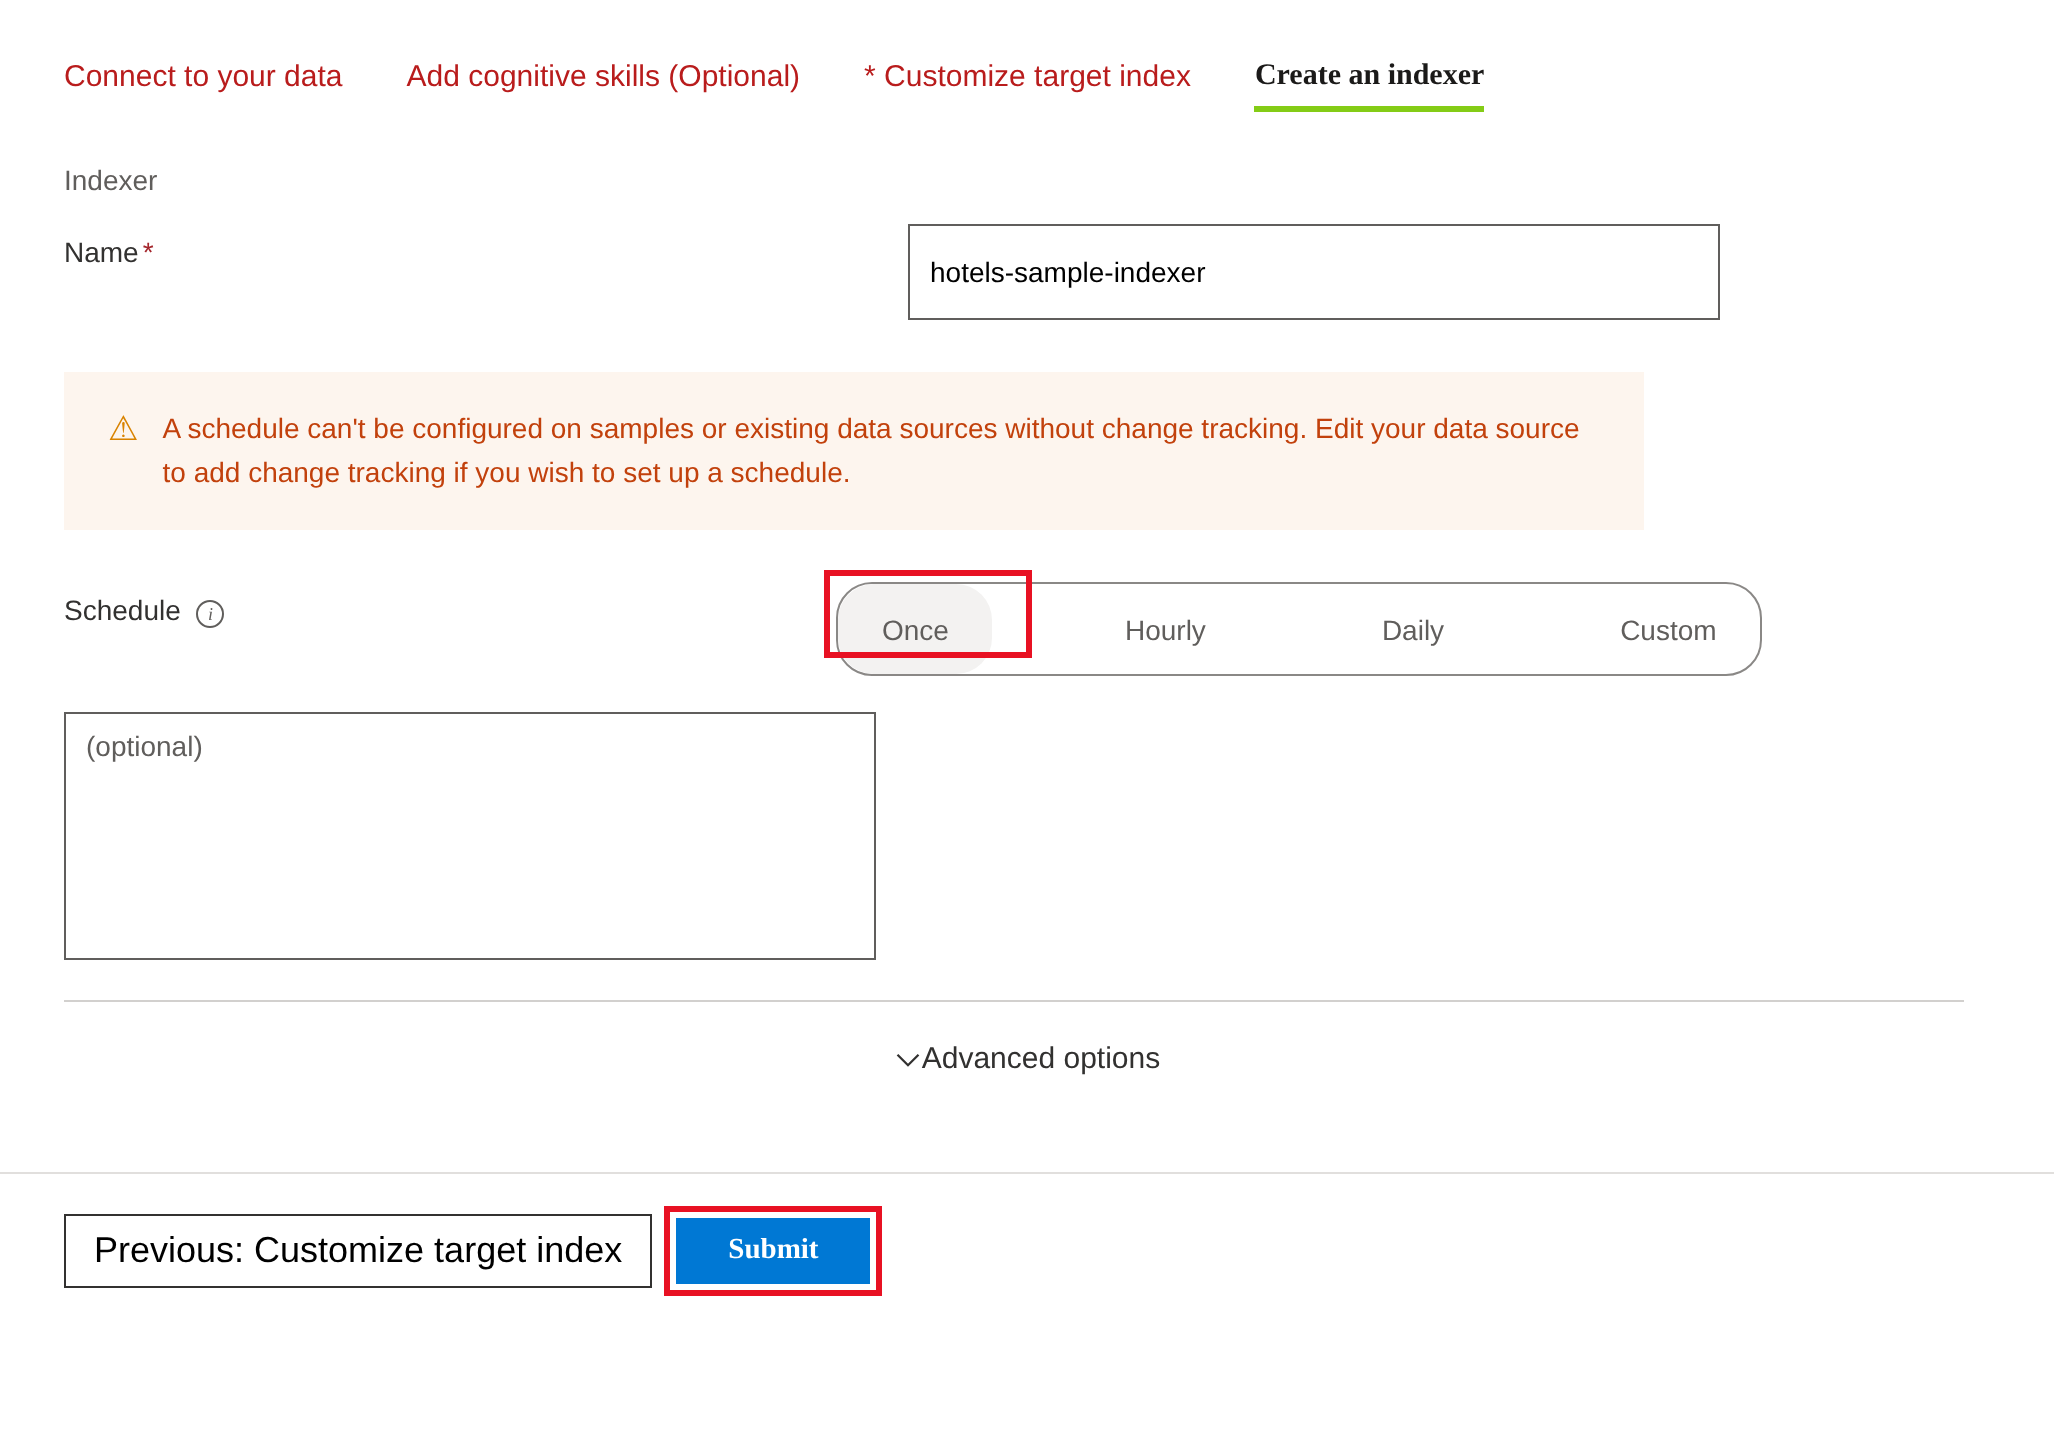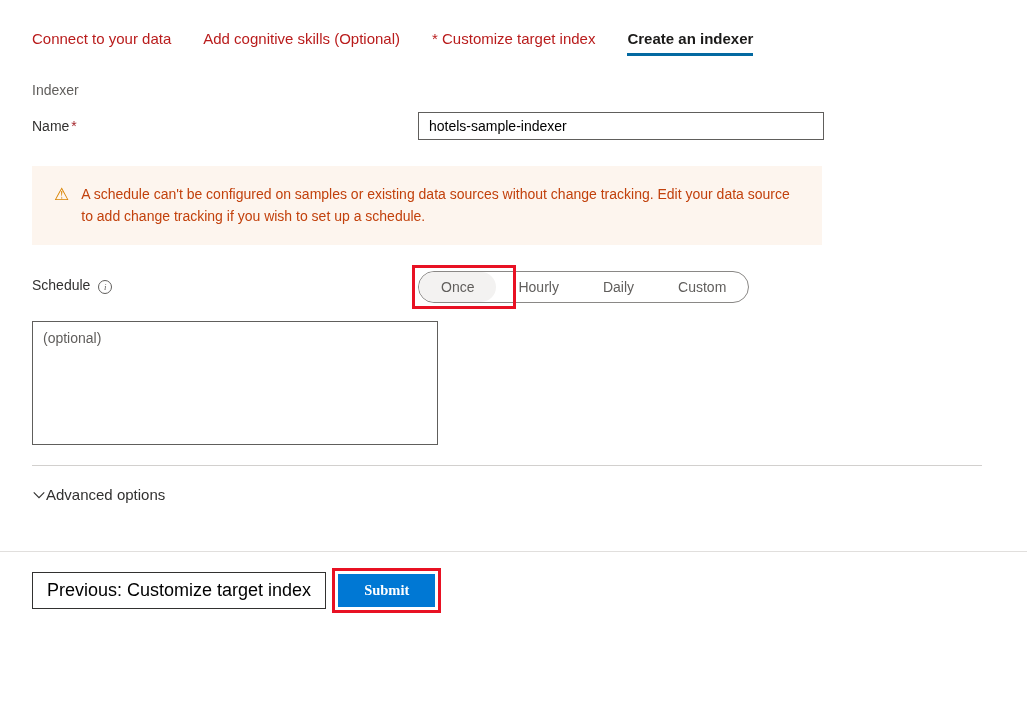--- a/index.html
+++ b/index.html
@@ -18,21 +18,22 @@
     }
     .tab {
       color: #b91c1c;
       font-size: 15px;
       padding-bottom: 6px;
       cursor: pointer;
     }
     .tab.active {
       color: #1b1a19;
       font-weight: 600;
-      border-bottom: 3px solid #0369a1;
+      border-bottom: 3px solid #84cc16;
+      font-family: Liberation Serif, serif;
     }
     .section-head {
       color: #605e5c;
       margin-bottom: 14px;
       font-size: 14px;
     }
     .row {
       display: flex;
       align-items: flex-start;
       margin-bottom: 18px;
@@ -53,25 +54,26 @@
       border-radius: 50%;
       font-size: 9px;
       color: #605e5c;
       margin-left: 4px;
       vertical-align: middle;
       font-style: italic;
       font-family: serif;
     }
     .text-input {
       width: 406px;
-      height: 28px;
+      height: 48px;
       border: 1px solid #605e5c;
       padding: 4px 10px;
       font-size: 14px;
       font-family: inherit;
+      margin-left: 36px;
     }
     .textarea {
       width: 406px;
       height: 124px;
       border: 1px solid #605e5c;
       padding: 8px 10px;
       font-size: 14px;
       font-family: inherit;
       resize: none;
     }
@@ -93,21 +95,22 @@
       color: #c2410c;
       line-height: 1.55;
       font-size: 14px;
     }
     .seg-wrap { position: relative; display: inline-block; }
     .segmented {
       display: inline-flex;
       border: 1px solid #8a8886;
       border-radius: 18px;
       overflow: hidden;
-      height: 32px;
+      height: 47px;
+      gap: 44px;
     }
     .seg {
       padding: 0 22px;
       color: #605e5c;
       display: flex;
       align-items: center;
       cursor: pointer;
       font-size: 14px;
     }
     .seg.selected {
@@ -127,20 +130,21 @@
       margin: 20px 0 12px 0;
       width: 950px;
     }
     .adv-row {
       display: flex;
       align-items: center;
       gap: 0;
       padding: 8px 0;
       cursor: pointer;
       font-size: 15px;
+      justify-content: center;
     }
     .chev {
       width: 14px; height: 14px;
       display: inline-block;
     }
     .footer-line {
       border-top: 1px solid #e1dfdd;
       margin-top: 40px;
     }
     .footer {

